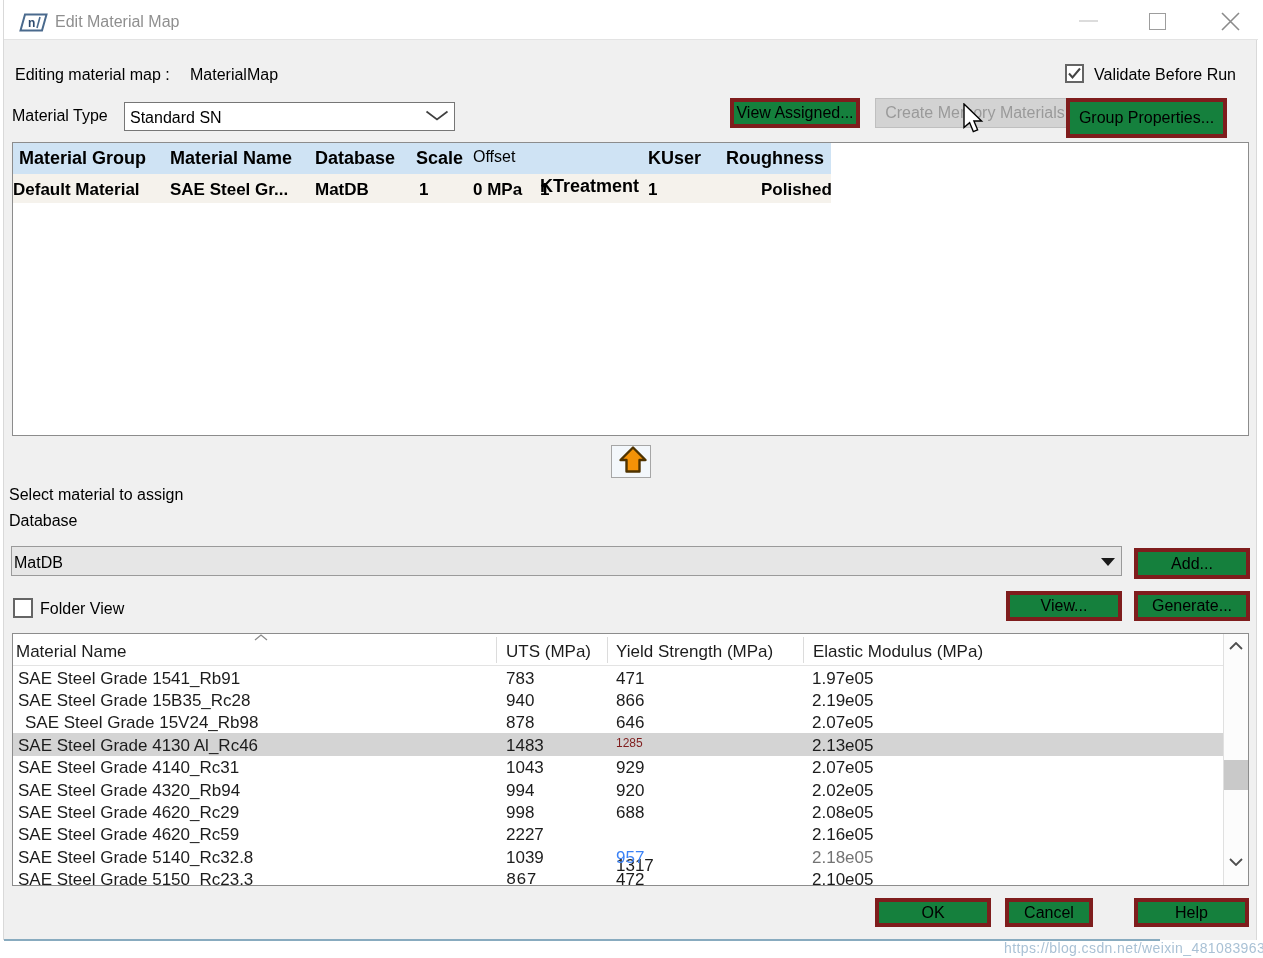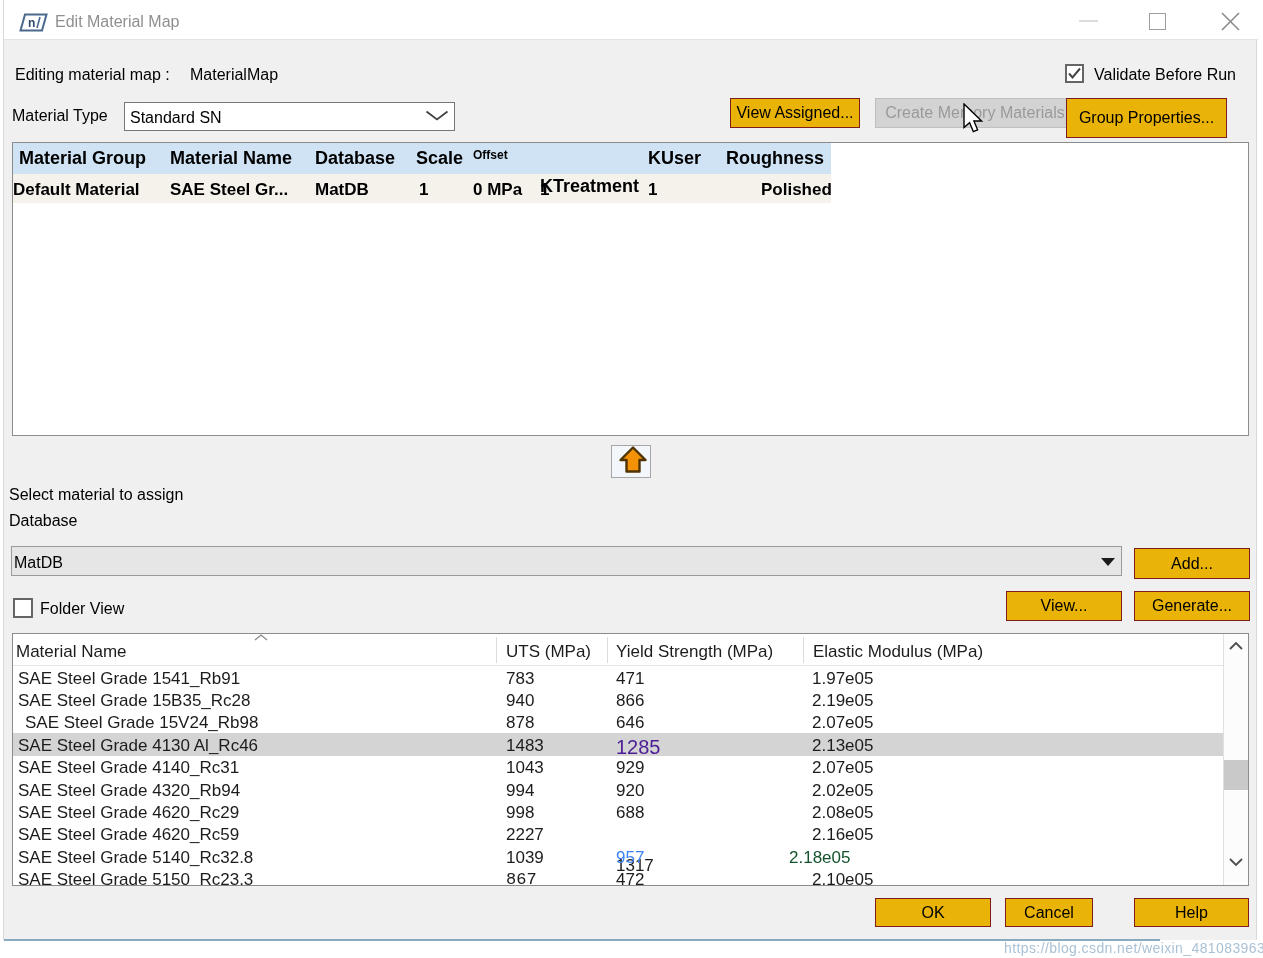--- a/index.html
+++ b/index.html
@@ -2,21 +2,21 @@
 <html><head>
 <meta charset="utf-8">
 <style>
 * { margin:0; padding:0; box-sizing:border-box; }
 html,body { width:1263px; height:958px; background:#ffffff; font-family:"Liberation Sans",sans-serif; position:relative; overflow:hidden; }
 .abs { position:absolute; }
 .dialog { left:3px; top:0; width:1254px; height:940px; background:#f0f0f0; border-left:1px solid #d9d9d9; border-right:1px solid #d9d9d9; }
 .titlebar { left:0; top:0; width:1254px; height:40px; background:#ffffff; border-bottom:1px solid #e3e3e3; }
 .title { left:51px; top:13px; font-size:16px; color:#8f8f8f; }
 .lbl { font-size:16px; color:#000000; white-space:nowrap; }
-.btn { background:#eab308; border:1px solid #7f1d1d; font-size:16px; color:#000; display:flex; align-items:center; justify-content:center; font-family:"Liberation Sans",sans-serif; white-space:nowrap; }
+.btn { background:#15803d; border:4px solid #7f1d1d; font-size:16px; color:#000; display:flex; align-items:center; justify-content:center; font-family:"Liberation Sans",sans-serif; white-space:nowrap; }
 .btn-dis { background:#d3d3d3; border:1px solid #bfbfbf; color:#9a9a9a; }
 .cb { background:#ffffff; border:2px solid #656565; width:19px; height:19px; }
 </style>
 </head>
 <body>
 <div class="abs dialog">
 
   <div class="abs titlebar"></div>
   <svg class="abs" style="left:15px; top:13px;" width="29" height="19" viewBox="0 0 29 19">
     <polygon points="6,1.5 27.5,1.5 23,17.5 1.5,17.5" fill="#ffffff" stroke="#4a6a8d" stroke-width="2"></polygon>
@@ -54,21 +54,21 @@
     <polygon points="2,1 2,24.5 7.6,19.6 11.3,28.6 15.6,26.8 11.9,18 19.6,18" fill="#ffffff" stroke="#000000" stroke-width="1.4"></polygon>
   </svg>
 
   <div class="abs" style="left:8px; top:142px; width:1237px; height:294px; background:#fff; border:1px solid #8c8c8c;">
     <div class="abs" style="left:0; top:0; width:818px; height:31px; background:#cfe3f4;"></div>
     <div class="abs" style="left:0; top:31px; width:818px; height:29px; background:#f5f2ec;"></div>
     <div class="abs lbl" style="left:6px; top:5px; font-weight:bold; font-size:18px;">Material Group</div>
     <div class="abs lbl" style="left:157px; top:5px; font-weight:bold; font-size:18px;">Material Name</div>
     <div class="abs lbl" style="left:302px; top:5px; font-weight:bold; font-size:18px;">Database</div>
     <div class="abs lbl" style="left:403px; top:5px; font-weight:bold; font-size:18px;">Scale</div>
-    <div class="abs lbl" style="left:460px; top:5px; font-weight:bold; font-size:12px;">Offset</div>
+    <div class="abs lbl" style="left:460px; top:5px; font-weight:normal; font-size:16px;">Offset</div>
     <div class="abs lbl" style="left:527px; top:5px; font-weight:bold; font-size:18px;margin-top:28px;">KTreatment</div>
     <div class="abs lbl" style="left:635px; top:5px; font-weight:bold; font-size:18px;">KUser</div>
     <div class="abs lbl" style="left:713px; top:5px; font-weight:bold; font-size:18px;">Roughness</div>
     <div class="abs lbl" style="left:0px; top:37px; font-weight:bold; font-size:17px;text-align:center;">Default Material</div>
     <div class="abs lbl" style="left:157px; top:37px; font-weight:bold; font-size:17px;">SAE Steel Gr...</div>
     <div class="abs lbl" style="left:302px; top:37px; font-weight:bold; font-size:17px;">MatDB</div>
     <div class="abs lbl" style="left:406px; top:37px; font-weight:bold; font-size:17px;">1</div>
     <div class="abs lbl" style="left:460px; top:37px; font-weight:bold; font-size:17px;">0 MPa</div>
     <div class="abs lbl" style="left:527px; top:37px; font-weight:bold; font-size:17px;">1</div>
     <div class="abs lbl" style="left:635px; top:37px; font-weight:bold; font-size:17px;">1</div>
@@ -123,21 +123,21 @@
         </div>
         <div class="abs" style="left:0; top:76.8px; width:1210px; height:22.4px; ">
           <div class="abs lbl" style="left:12px; top:2.5px; color:#1c1c1c; font-size:17px;">SAE Steel Grade 15V24_Rb98</div>
           <div class="abs lbl" style="left:493px; top:2.5px; color:#1c1c1c; font-size:17px;">878</div>
           <div class="abs lbl" style="left:603px; top:2.5px; color:#1c1c1c; font-size:17px;">646</div>
           <div class="abs lbl" style="left:799px; top:2.5px; color:#1c1c1c; font-size:17px;">2.07e05</div>
         </div>
         <div class="abs" style="left:0; top:99.19999999999999px; width:1210px; height:22.4px; background:#d4d4d4;">
           <div class="abs lbl" style="left:5px; top:2.5px; color:#1c1c1c; font-size:17px;">SAE Steel Grade 4130 Al_Rc46</div>
           <div class="abs lbl" style="left:493px; top:2.5px; color:#1c1c1c; font-size:17px;">1483</div>
-          <div class="abs lbl" style="left:603px; top:2.5px; color:#4c1d95; font-size:20px;">1285</div>
+          <div class="abs lbl" style="left:603px; top:2.5px; color:#7f1d1d; font-size:12px;">1285</div>
           <div class="abs lbl" style="left:799px; top:2.5px; color:#1c1c1c; font-size:17px;">2.13e05</div>
         </div>
         <div class="abs" style="left:0; top:121.6px; width:1210px; height:22.4px; ">
           <div class="abs lbl" style="left:5px; top:2.5px; color:#1c1c1c; font-size:17px;">SAE Steel Grade 4140_Rc31</div>
           <div class="abs lbl" style="left:493px; top:2.5px; color:#1c1c1c; font-size:17px;">1043</div>
           <div class="abs lbl" style="left:603px; top:2.5px; color:#1c1c1c; font-size:17px;">929</div>
           <div class="abs lbl" style="left:799px; top:2.5px; color:#1c1c1c; font-size:17px;">2.07e05</div>
         </div>
         <div class="abs" style="left:0; top:144px; width:1210px; height:22.4px; ">
           <div class="abs lbl" style="left:5px; top:2.5px; color:#1c1c1c; font-size:17px;">SAE Steel Grade 4320_Rb94</div>
@@ -154,21 +154,21 @@
         <div class="abs" style="left:0; top:188.79999999999998px; width:1210px; height:22.4px; ">
           <div class="abs lbl" style="left:5px; top:2.5px; color:#1c1c1c; font-size:17px;">SAE Steel Grade 4620_Rc59</div>
           <div class="abs lbl" style="left:493px; top:2.5px; color:#1c1c1c; font-size:17px;">2227</div>
           <div class="abs lbl" style="left:603px; top:2.5px; color:#1c1c1c; font-size:17px;margin-top:31px;">1317</div>
           <div class="abs lbl" style="left:799px; top:2.5px; color:#1c1c1c; font-size:17px;">2.16e05</div>
         </div>
         <div class="abs" style="left:0; top:211.2px; width:1210px; height:22.4px; ">
           <div class="abs lbl" style="left:5px; top:2.5px; color:#1c1c1c; font-size:17px;">SAE Steel Grade 5140_Rc32.8</div>
           <div class="abs lbl" style="left:493px; top:2.5px; color:#1c1c1c; font-size:17px;">1039</div>
           <div class="abs lbl" style="left:603px; top:2.5px; color:#3b82f6; font-size:17px;">957</div>
-          <div class="abs lbl" style="left:776px; top:2.5px; color:#14532d; font-size:17px;">2.18e05</div>
+          <div class="abs lbl" style="left:799px; top:2.5px; color:#737373; font-size:17px;">2.18e05</div>
         </div>
         <div class="abs" style="left:0; top:233.6px; width:1210px; height:22.4px; ">
           <div class="abs lbl" style="left:5px; top:2.5px; color:#1c1c1c; font-size:17px;">SAE Steel Grade 5150_Rc23.3</div>
           <div class="abs lbl" style="left:493px; top:2.5px; color:#1c1c1c; font-size:17px;font-family:Liberation Mono, monospace;">867</div>
           <div class="abs lbl" style="left:603px; top:2.5px; color:#1c1c1c; font-size:17px;">472</div>
           <div class="abs lbl" style="left:799px; top:2.5px; color:#1c1c1c; font-size:17px;">2.10e05</div>
         </div>
       </div>
 
     <div class="abs" style="left:1210px; top:0; width:26px; height:251px; background:#fcfcfc; border-left:1px solid #e0e0e0;"></div>

